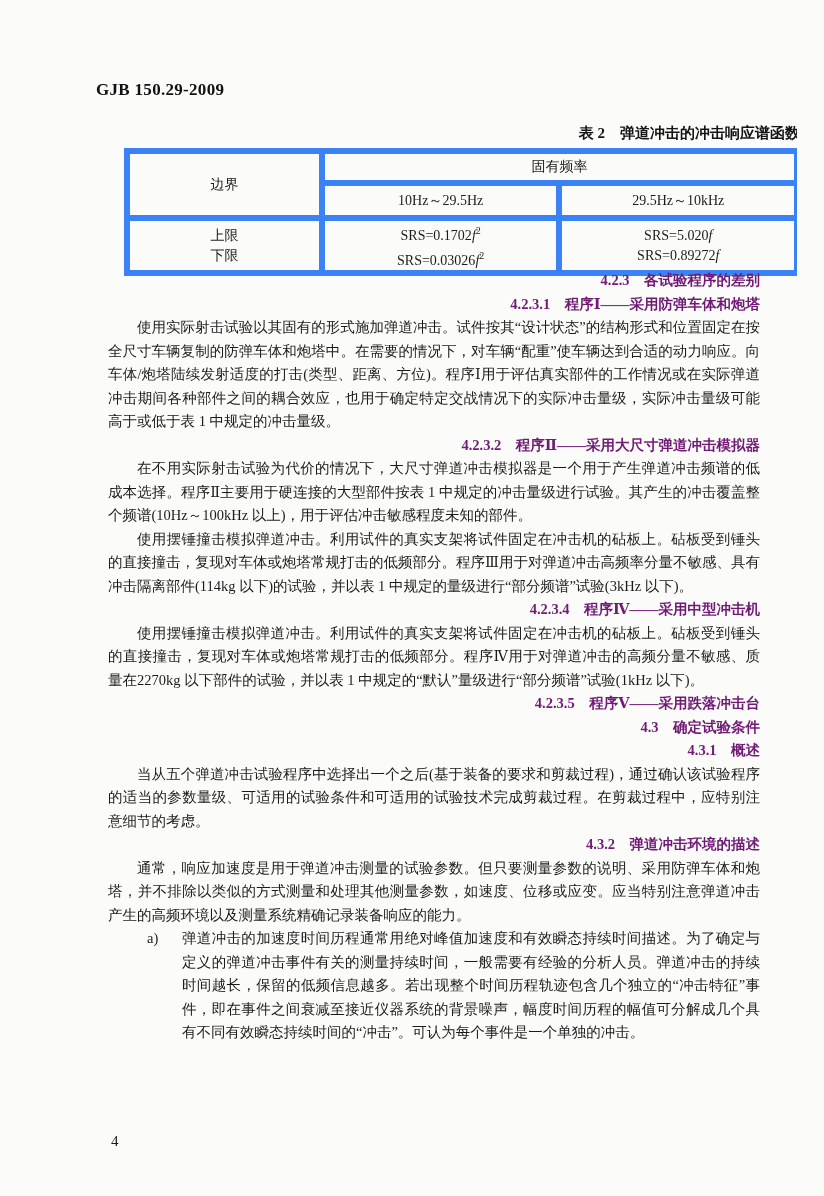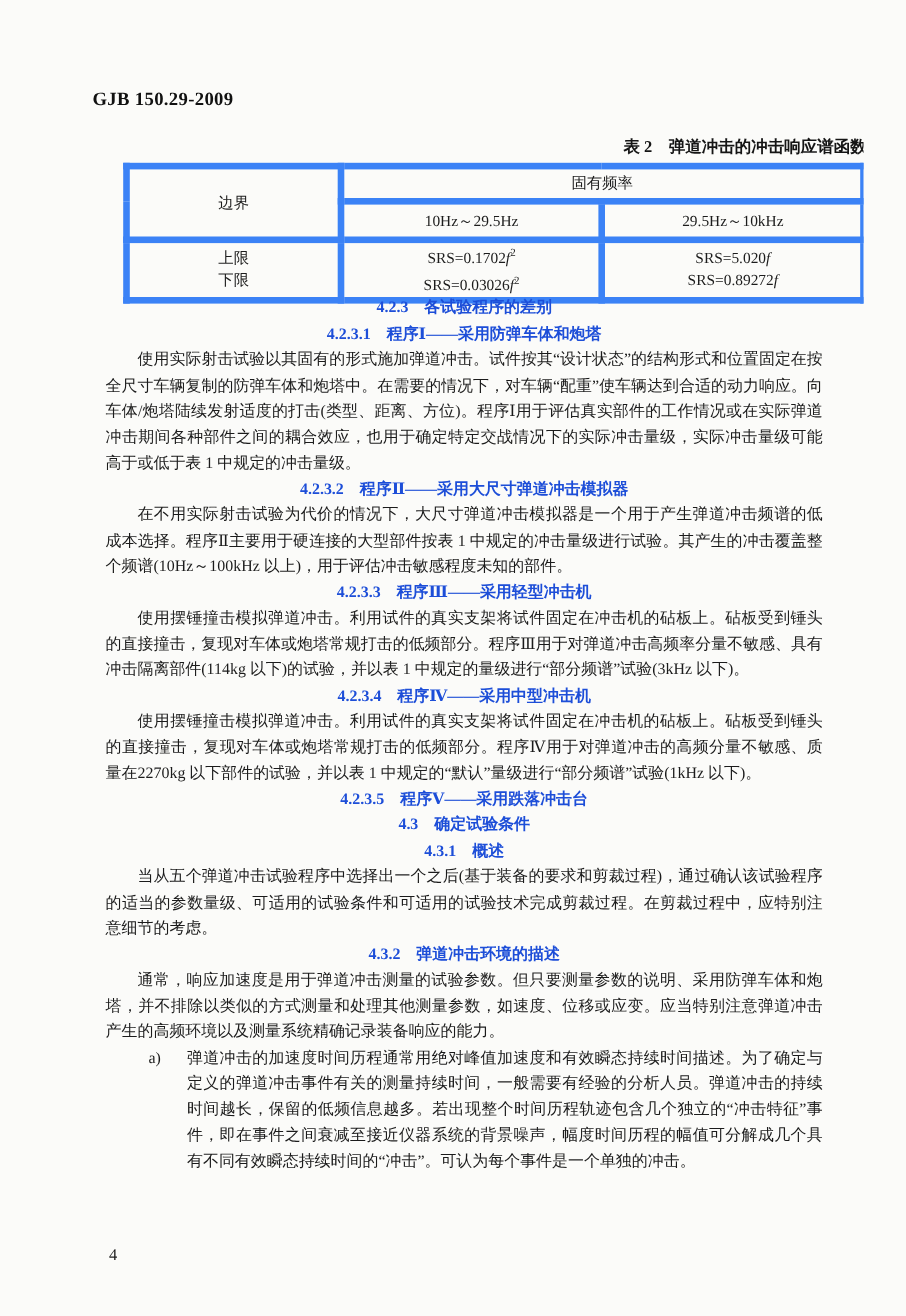--- a/index.html
+++ b/index.html
@@ -3,21 +3,21 @@
 <meta charset="utf-8">
 <style>
   html,body { margin:0; padding:0; }
   body {
     width:824px; height:1196px;
     background:#fbfbf9;
     font-family:"Liberation Serif","DejaVu Serif",serif;
     color:#1b1b1b;
     -webkit-font-smoothing:antialiased;
   }
-  .page { position:relative; width:785px; height:1196px; overflow:hidden; }
+  .page { position:relative; width:785px; height:1196px; overflow:hidden;margin-left:12px; }
 
   .doc-header {
     position:absolute; left:84px; top:80px;
     font-size:17px; letter-spacing:0.3px; color:#111;
   }
   .doc-header .prefix { font-weight:bold; }
   .doc-header .number { font-weight:600; }
 
   .table-title {
     position:absolute; left:112px; top:124px; width:676px;
@@ -45,21 +45,21 @@
   tr.r3 td { height:44px; }
   .formula-line, .limit-line { line-height:20px; }
   .formula-line .var { font-style:italic; font-family:"Liberation Serif",serif; }
   .formula-line sup { font-size:10px; }
 
   .content {
     position:absolute; left:96px; top:269px; width:652px;
     font-size:14.5px; line-height:23.5px; text-align:justify;
     color:#1b1b1b;
   }
-  .content .h { font-weight:bold; text-align:center; color:#1d4ed8; }
+  .content .h { font-weight:bold; text-align:right; color:#701a75; }
   .content .p { text-indent:2em; }
   .content .li { position:relative; padding-left:74px; }
   .content .li .marker { position:absolute; left:39px; top:0; }
 
   .page-num {
     position:absolute; left:99px; top:1133px;
     font-size:15px; color:#1b1b1b;
   }
 </style>
 </head>
@@ -101,21 +101,20 @@
       </tr>
     </tbody>
   </table>
 
   <div class="content">
     <div class="h">4.2.3　各试验程序的差别</div>
     <div class="h">4.2.3.1　程序Ⅰ——采用防弹车体和炮塔</div>
     <div class="p">使用实际射击试验以其固有的形式施加弹道冲击。试件按其“设计状态”的结构形式和位置固定在按全尺寸车辆复制的防弹车体和炮塔中。在需要的情况下，对车辆“配重”使车辆达到合适的动力响应。向车体/炮塔陆续发射适度的打击(类型、距离、方位)。程序Ⅰ用于评估真实部件的工作情况或在实际弹道冲击期间各种部件之间的耦合效应，也用于确定特定交战情况下的实际冲击量级，实际冲击量级可能高于或低于表 1 中规定的冲击量级。</div>
     <div class="h">4.2.3.2　程序Ⅱ——采用大尺寸弹道冲击模拟器</div>
     <div class="p">在不用实际射击试验为代价的情况下，大尺寸弹道冲击模拟器是一个用于产生弹道冲击频谱的低成本选择。程序Ⅱ主要用于硬连接的大型部件按表 1 中规定的冲击量级进行试验。其产生的冲击覆盖整个频谱(10Hz～100kHz 以上)，用于评估冲击敏感程度未知的部件。</div>
-    <div class="h">4.2.3.3　程序Ⅲ——采用轻型冲击机</div>
     <div class="p">使用摆锤撞击模拟弹道冲击。利用试件的真实支架将试件固定在冲击机的砧板上。砧板受到锤头的直接撞击，复现对车体或炮塔常规打击的低频部分。程序Ⅲ用于对弹道冲击高频率分量不敏感、具有冲击隔离部件(114kg 以下)的试验，并以表 1 中规定的量级进行“部分频谱”试验(3kHz 以下)。</div>
     <div class="h">4.2.3.4　程序Ⅳ——采用中型冲击机</div>
     <div class="p">使用摆锤撞击模拟弹道冲击。利用试件的真实支架将试件固定在冲击机的砧板上。砧板受到锤头的直接撞击，复现对车体或炮塔常规打击的低频部分。程序Ⅳ用于对弹道冲击的高频分量不敏感、质量在2270kg 以下部件的试验，并以表 1 中规定的“默认”量级进行“部分频谱”试验(1kHz 以下)。</div>
     <div class="h">4.2.3.5　程序Ⅴ——采用跌落冲击台</div>
     <div class="h">4.3　确定试验条件</div>
     <div class="h">4.3.1　概述</div>
     <div class="p">当从五个弹道冲击试验程序中选择出一个之后(基于装备的要求和剪裁过程)，通过确认该试验程序的适当的参数量级、可适用的试验条件和可适用的试验技术完成剪裁过程。在剪裁过程中，应特别注意细节的考虑。</div>
     <div class="h">4.3.2　弹道冲击环境的描述</div>
     <div class="p">通常，响应加速度是用于弹道冲击测量的试验参数。但只要测量参数的说明、采用防弹车体和炮塔，并不排除以类似的方式测量和处理其他测量参数，如速度、位移或应变。应当特别注意弹道冲击产生的高频环境以及测量系统精确记录装备响应的能力。</div>
     <div class="li">

